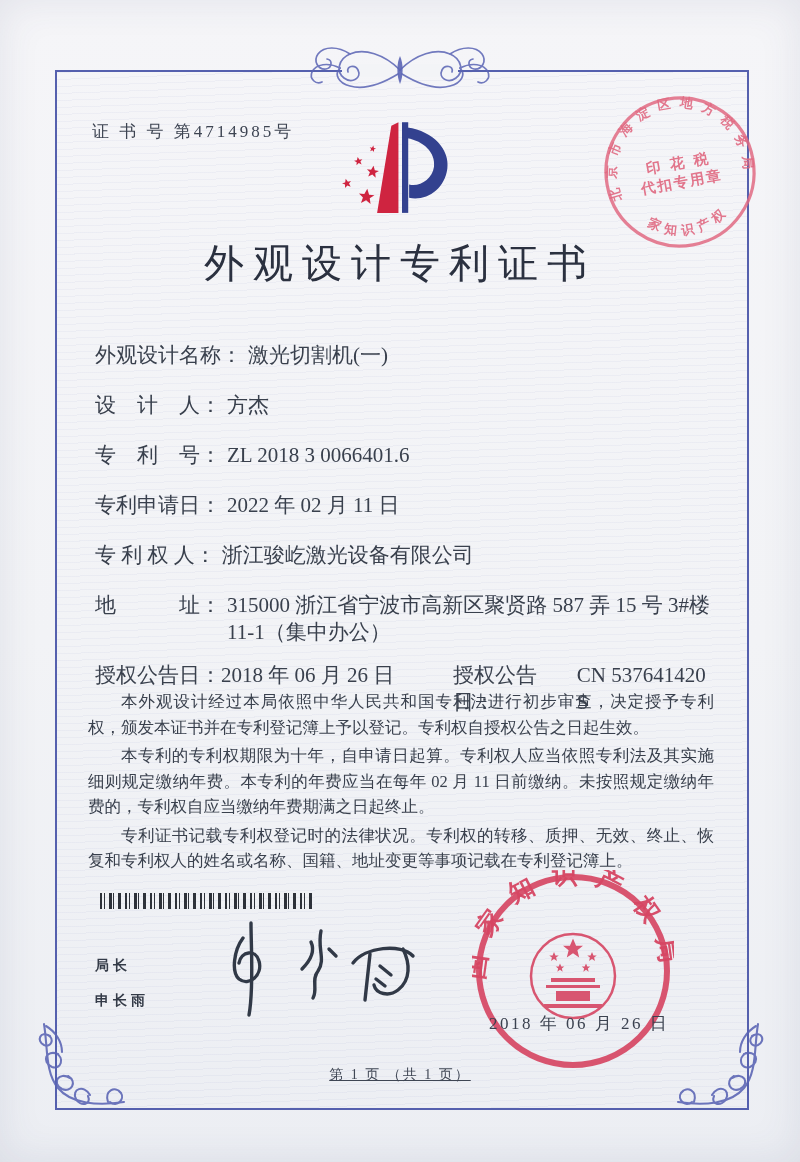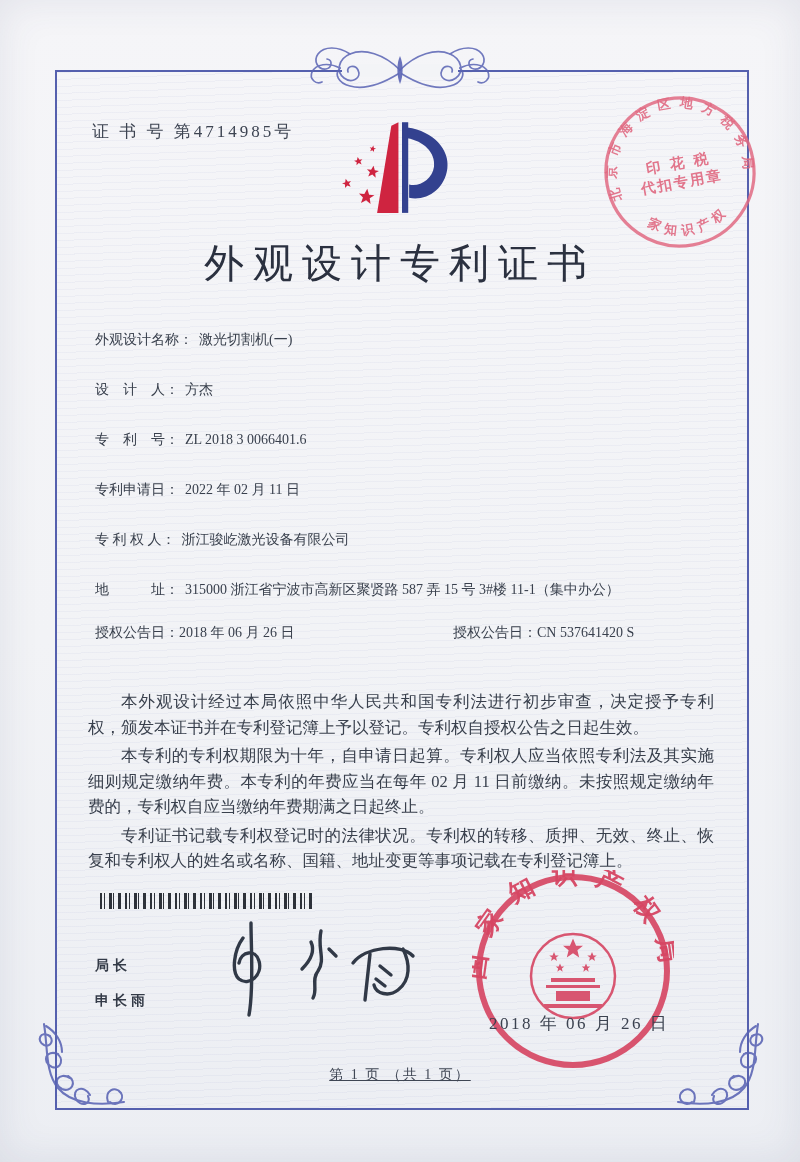--- a/index.html
+++ b/index.html
@@ -15,21 +15,21 @@
   .ornament-top{position:absolute;left:50%;top:44px;transform:translateX(-50%);z-index:3;}
   .ornament-corner{position:absolute;z-index:3;}
   .ornament-corner.left{left:36px;top:1020px;}
   .ornament-corner.right{right:34px;top:1020px;transform:scaleX(-1);}
   
   .cert-number{position:absolute;left:92px;top:120px;font-size:17px;letter-spacing:3px;color:#3d4452;z-index:4;}
   .logo{position:absolute;left:322px;top:106px;z-index:4;}
   .title{position:absolute;left:0;top:236px;width:100%;text-align:center;font-size:40px;
          font-weight:400;letter-spacing:9px;color:#2b3140;z-index:4;}
   
-  .fields{position:absolute;left:95px;top:326px;width:625px;font-size:14px;z-index:4;}
+  .fields{position:absolute;left:95px;top:342px;width:625px;font-size:21px;z-index:4;}
   .row{display:flex;line-height:27px;margin-bottom:23px;}
   .row .lbl{white-space:pre;flex:0 0 auto;}
   .row .val{flex:1;margin-left:6px;white-space:pre-wrap;}
   .grant-row{position:relative;display:flex;line-height:27px;margin-top:2px;}
   .grant-right{position:absolute;left:358px;top:0;display:flex;}
   
   .body-text{position:absolute;left:85px;top:686px;width:632px;font-size:16.5px;
              line-height:25.5px;text-align:justify;z-index:4;}
   .body-text p{margin:3px;text-indent:2em;}
   

